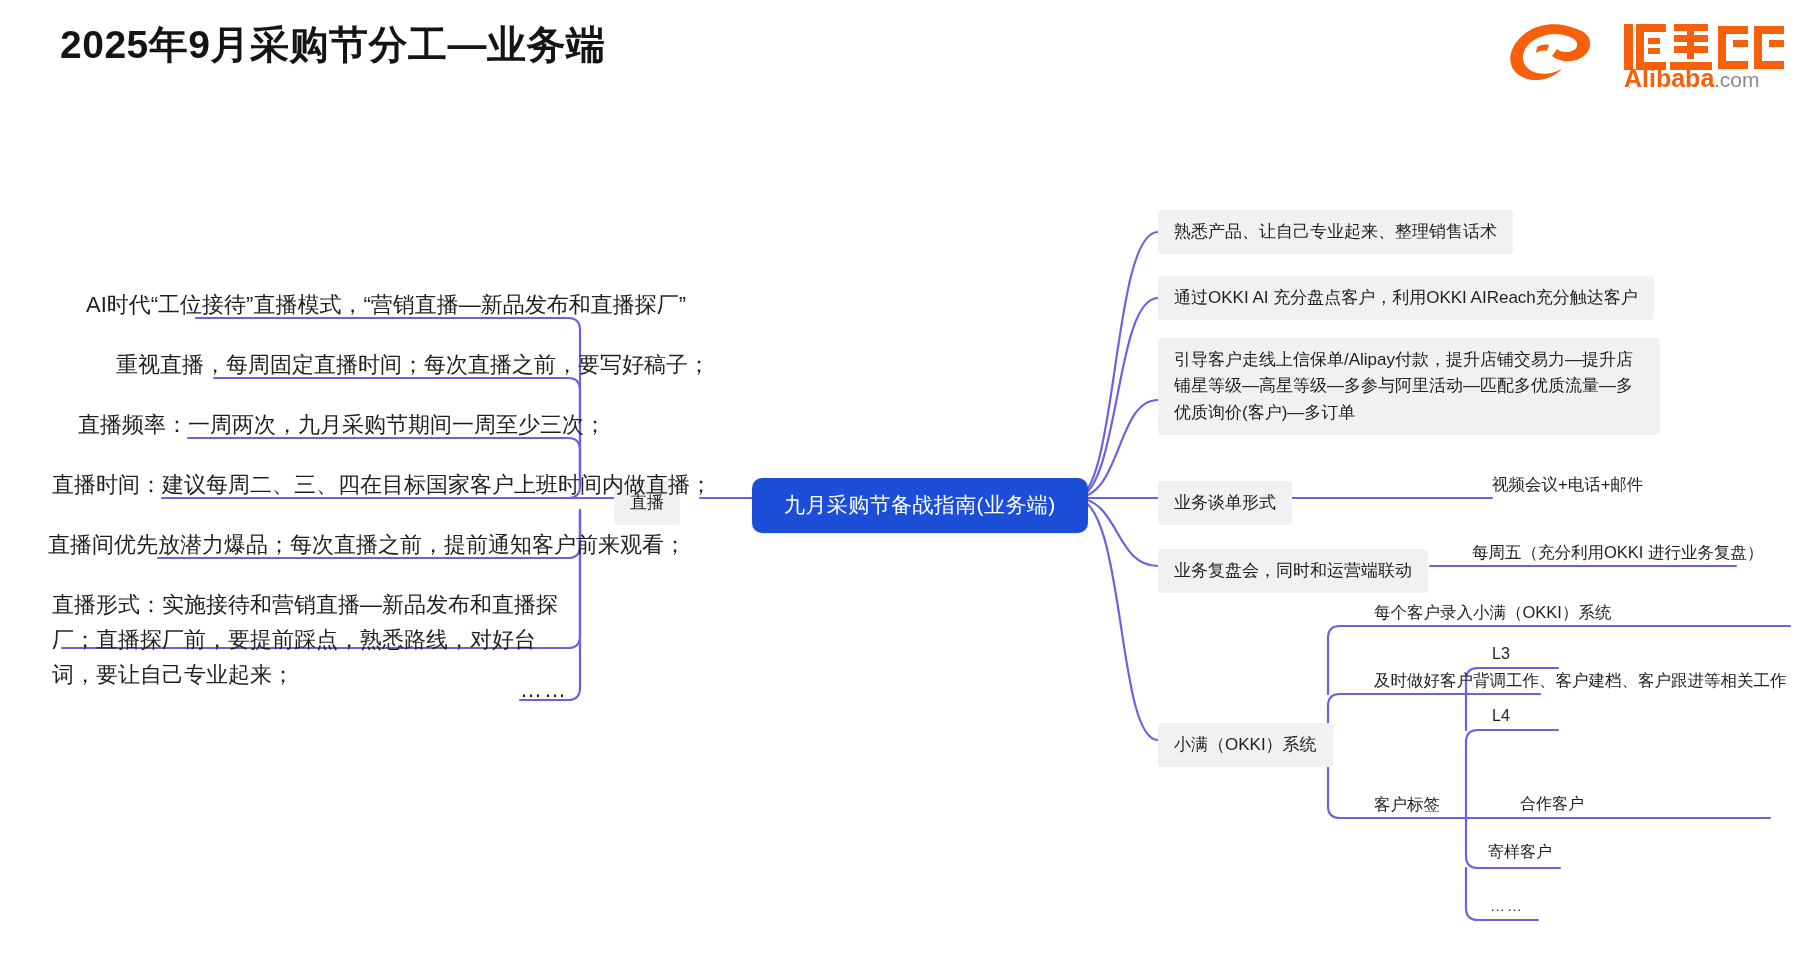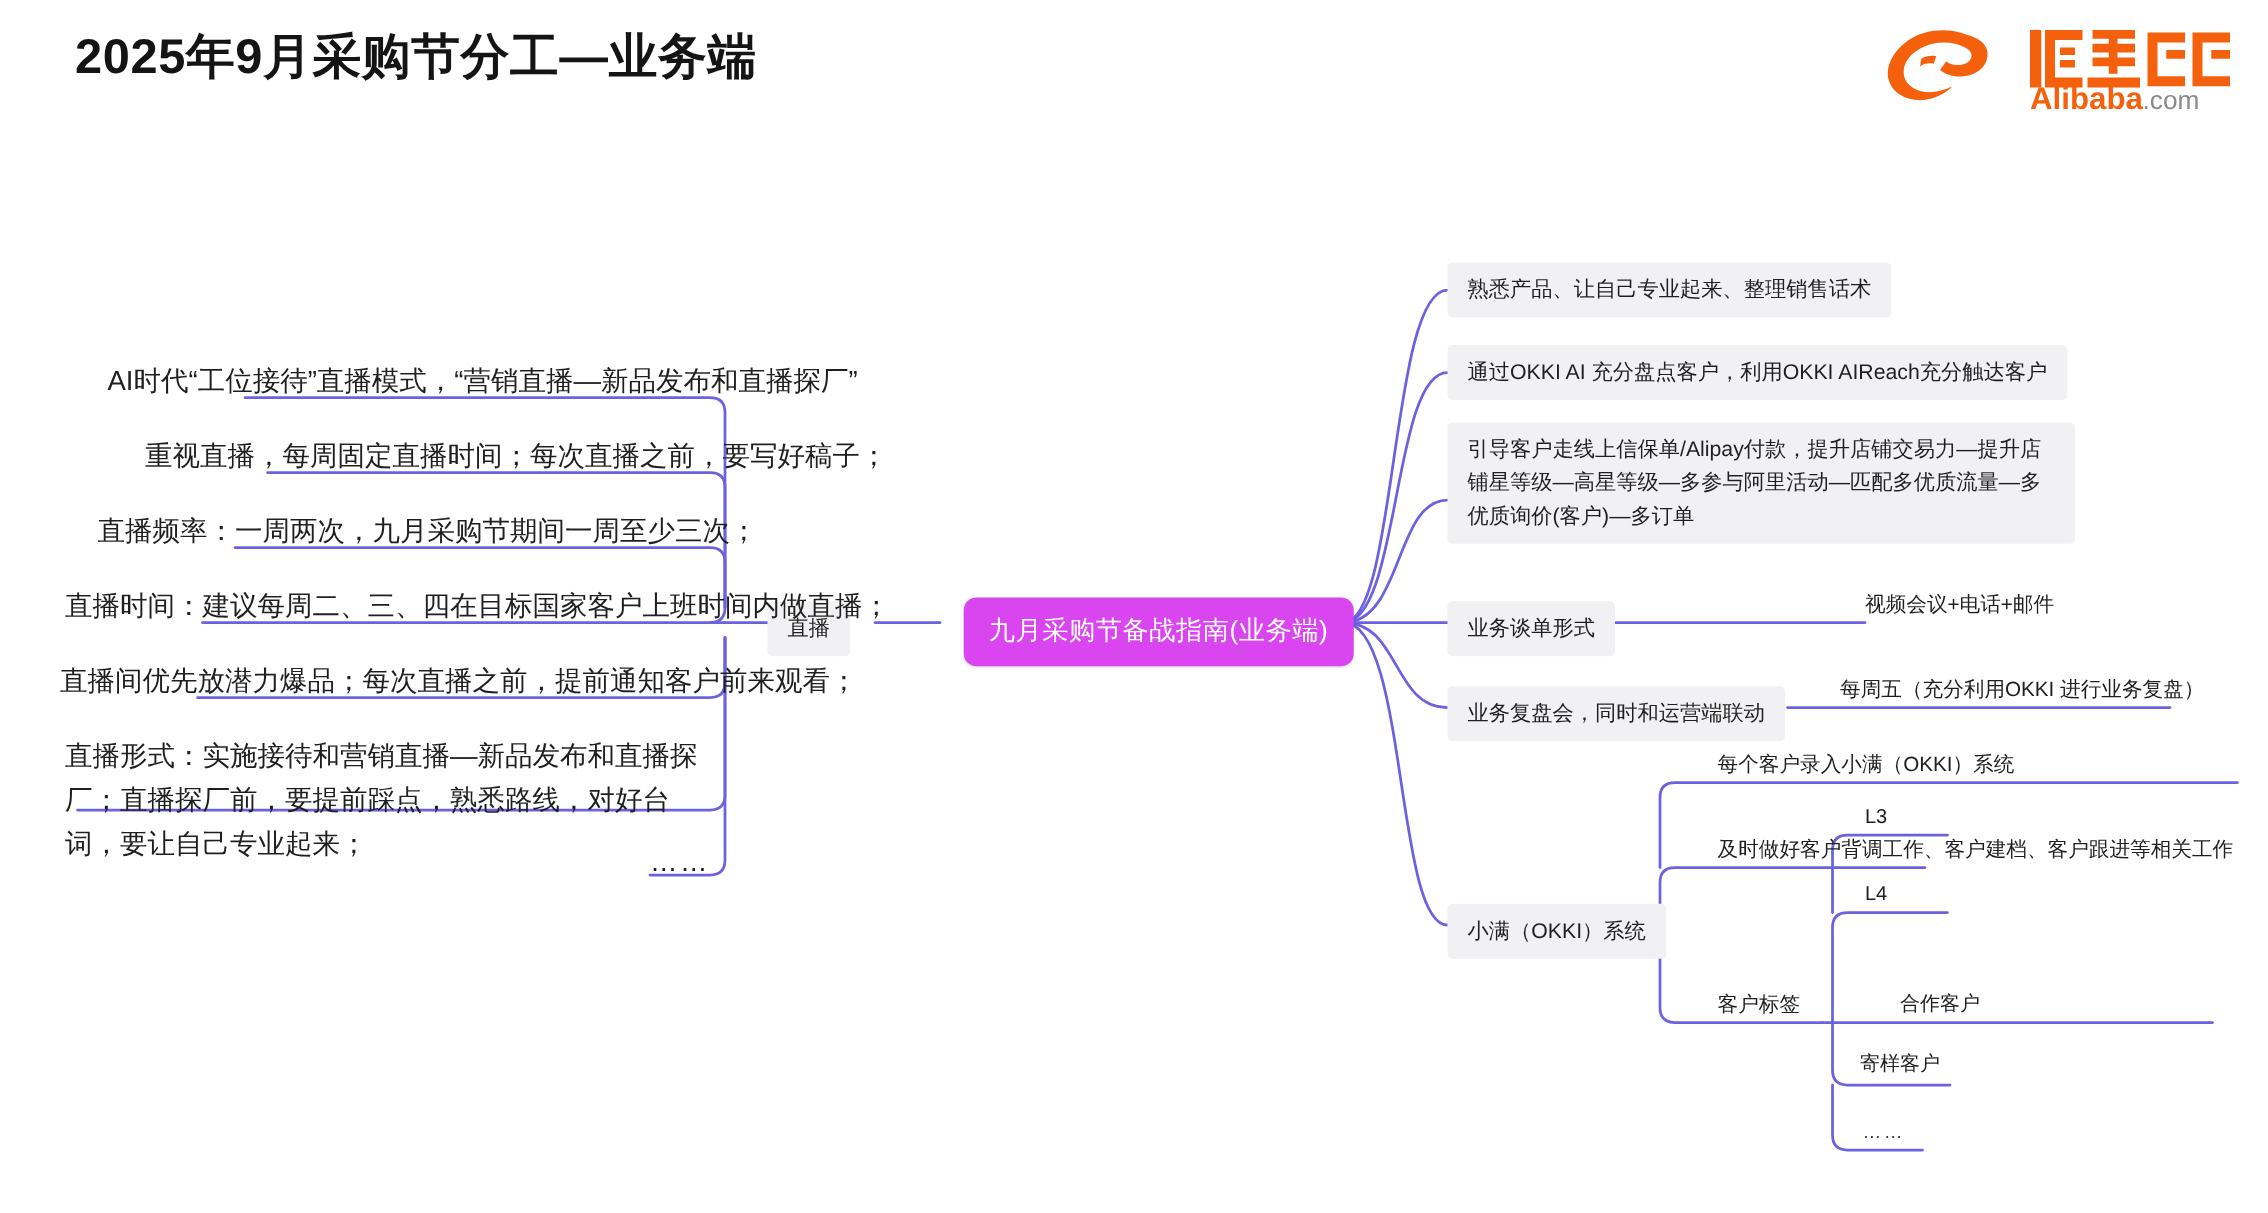--- a/index.html
+++ b/index.html
@@ -29,24 +29,23 @@
     position:absolute;box-sizing:border-box;
     font-size:17px;color:#1f1f1f;line-height:1.55;
     white-space:nowrap;
   }
   .chip{
     background:#F1F1F3;border-radius:4px;
     padding:9px 16px;
   }
   .chip.multi{white-space:normal;}
   .root{
-    background:#d946ef;color:#ffffff;border-radius:10px;
-    padding:11px 20px;font-size:21px;letter-spacing:.4px;
+    background:#1d4ed8;color:#ffffff;border-radius:10px;
+    padding:11px 32px;font-size:21px;letter-spacing:.4px;
     box-shadow:0 1px 2px rgba(0,0,0,.10);
-    margin-left:19px;
   }
   .plain{background:transparent;padding:0;}
   .lbl{font-size:16.5px;color:#1f1f1f;}
   .lbl-sm{font-size:16px;color:#1f1f1f;}
   .ellip{letter-spacing:2px;color:#3c3c3c;font-size:15px;}
 
   
   .leaf-l{
     position:absolute;text-align:right;white-space:nowrap;
     font-size:22px;color:#1f1f1f;line-height:1.6;

